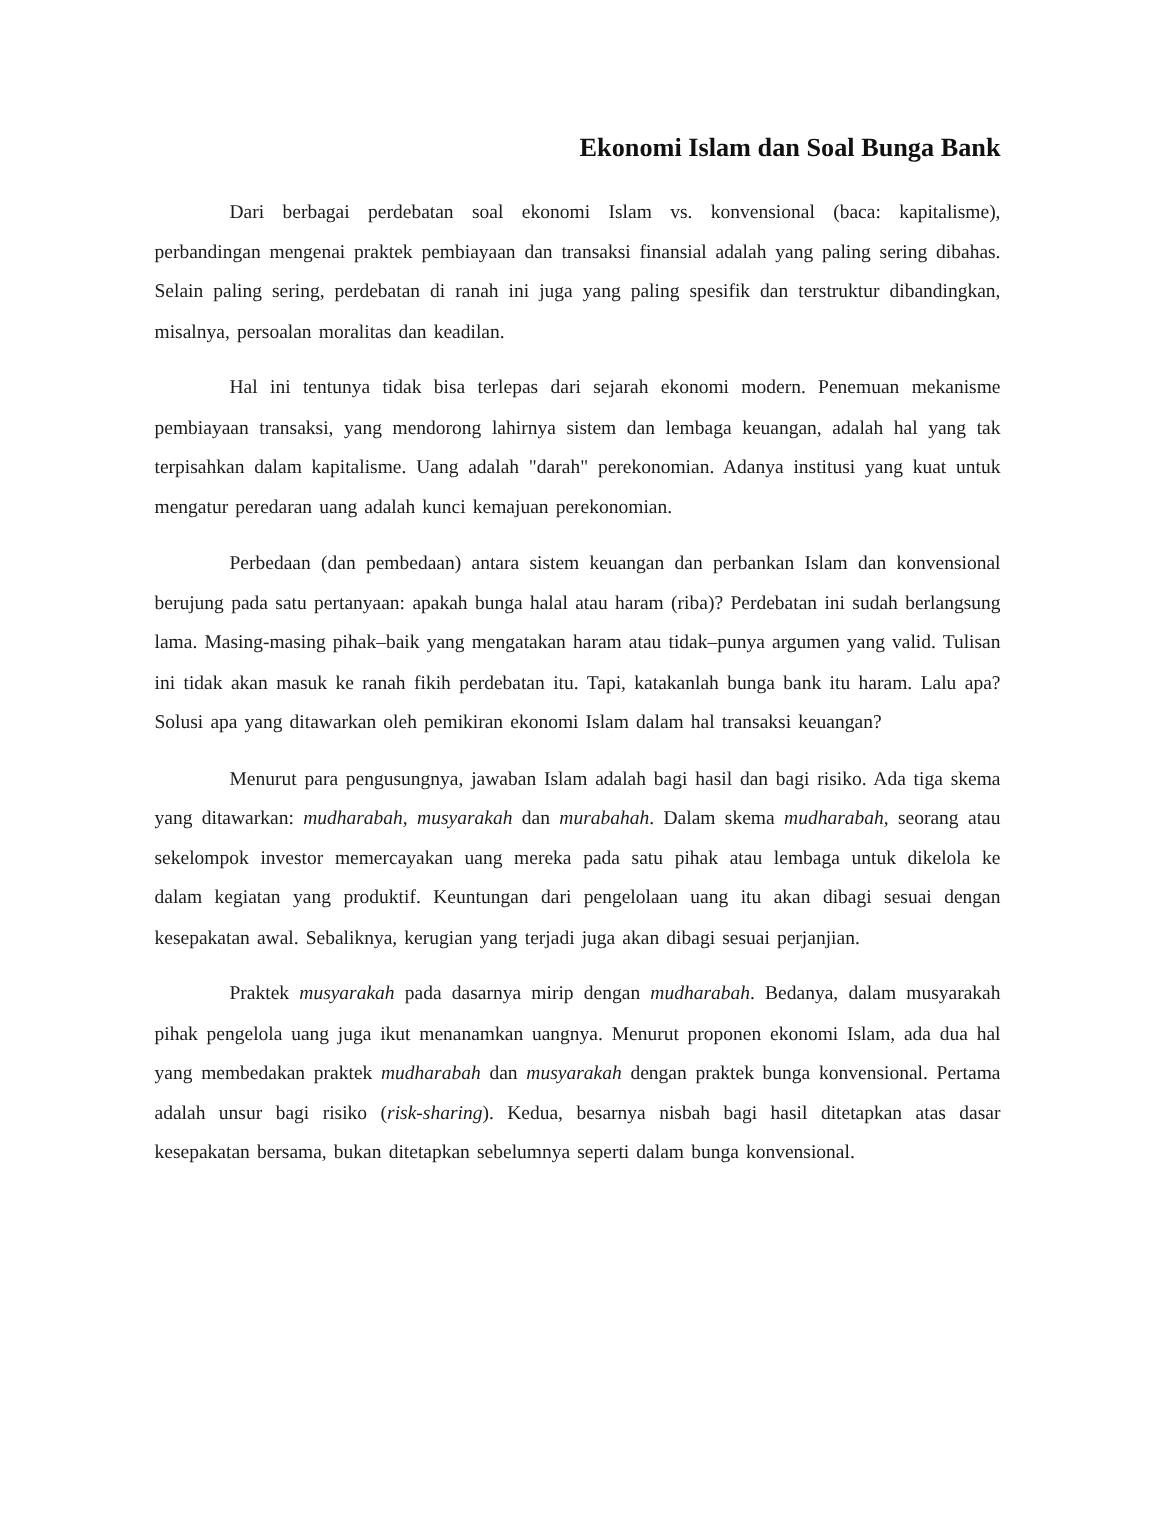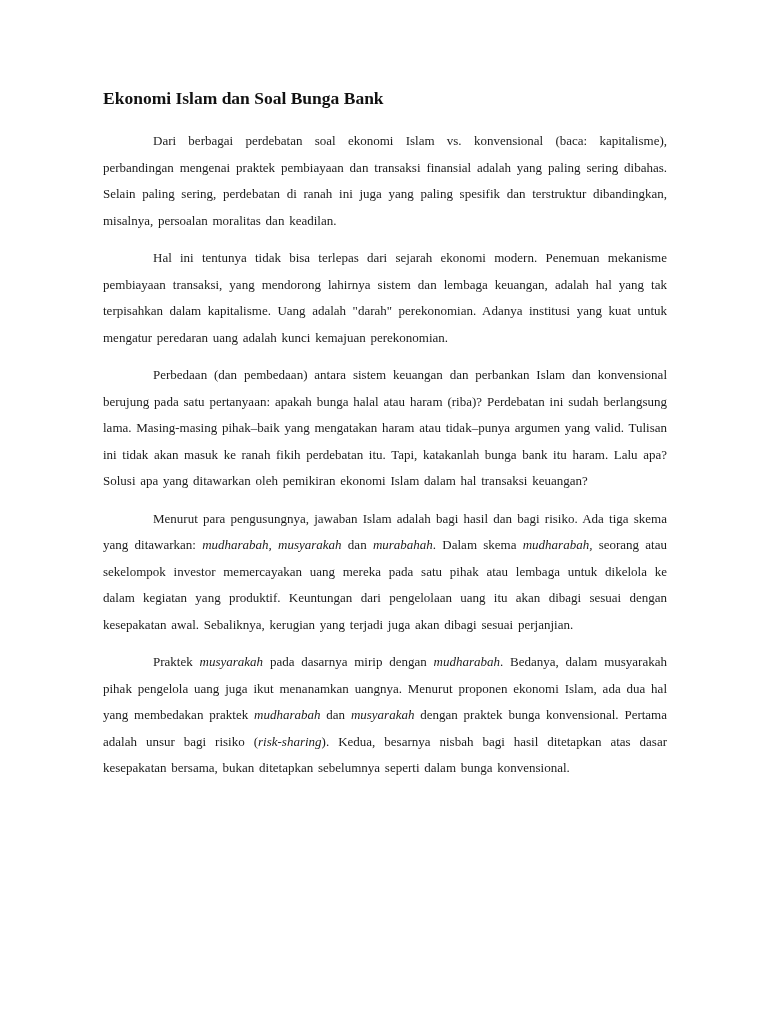--- a/index.html
+++ b/index.html
@@ -18,21 +18,21 @@
     height: 1024px;
     background: #ffffff;
     padding: 88px 101px 0 103px;
     font-family: "Liberation Serif", "DejaVu Serif", serif;
     color: #1b1b1b;
   }
   .doc-title {
     font-size: 17.5px;
     line-height: 20px;
     font-weight: bold;
-    text-align: left;
+    text-align: right;
     margin: 0 0 20px 0;
     color: #111111;
   }
   .doc-body .para {
     font-size: 13px;
     line-height: 26.5px;
     text-align: justify;
     text-indent: 50px;
     margin: 0 0 11px 0;
     word-spacing: 1.5px;

